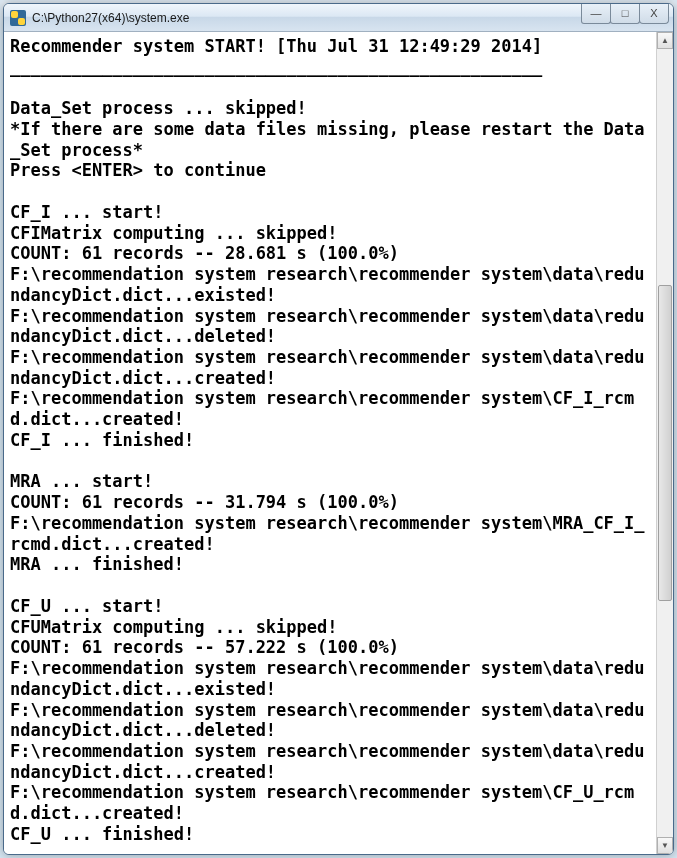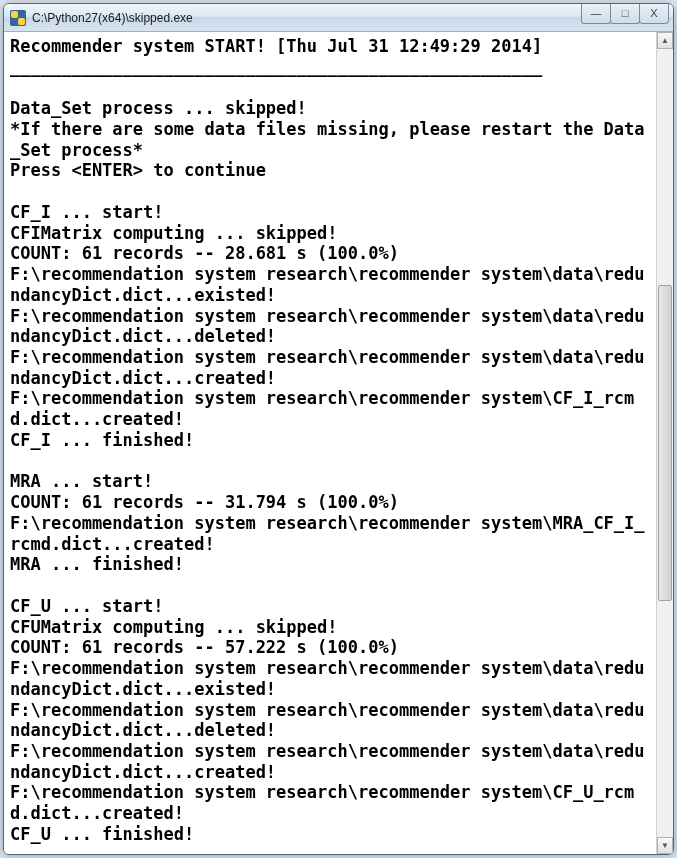--- a/index.html
+++ b/index.html
@@ -153,21 +153,21 @@
 
 <div class="taskbar-behind">
   <div class="blob"></div>
     <div class="blob"></div>
     <div class="blob"></div>
 </div>
 
 <div class="window">
   <div class="titlebar">
     <div class="app-icon"></div>
-    <div class="title-text">C:\Python27(x64)\skipped.exe</div>
+    <div class="title-text">C:\Python27(x64)\system.exe</div>
     <div class="window-controls">
       <div class="win-btn">
           <span class="glyph">—</span>
         </div>
       <div class="win-btn">
           <span class="glyph">□</span>
         </div>
       <div class="win-btn close">
           <span class="glyph">X</span>
         </div>

